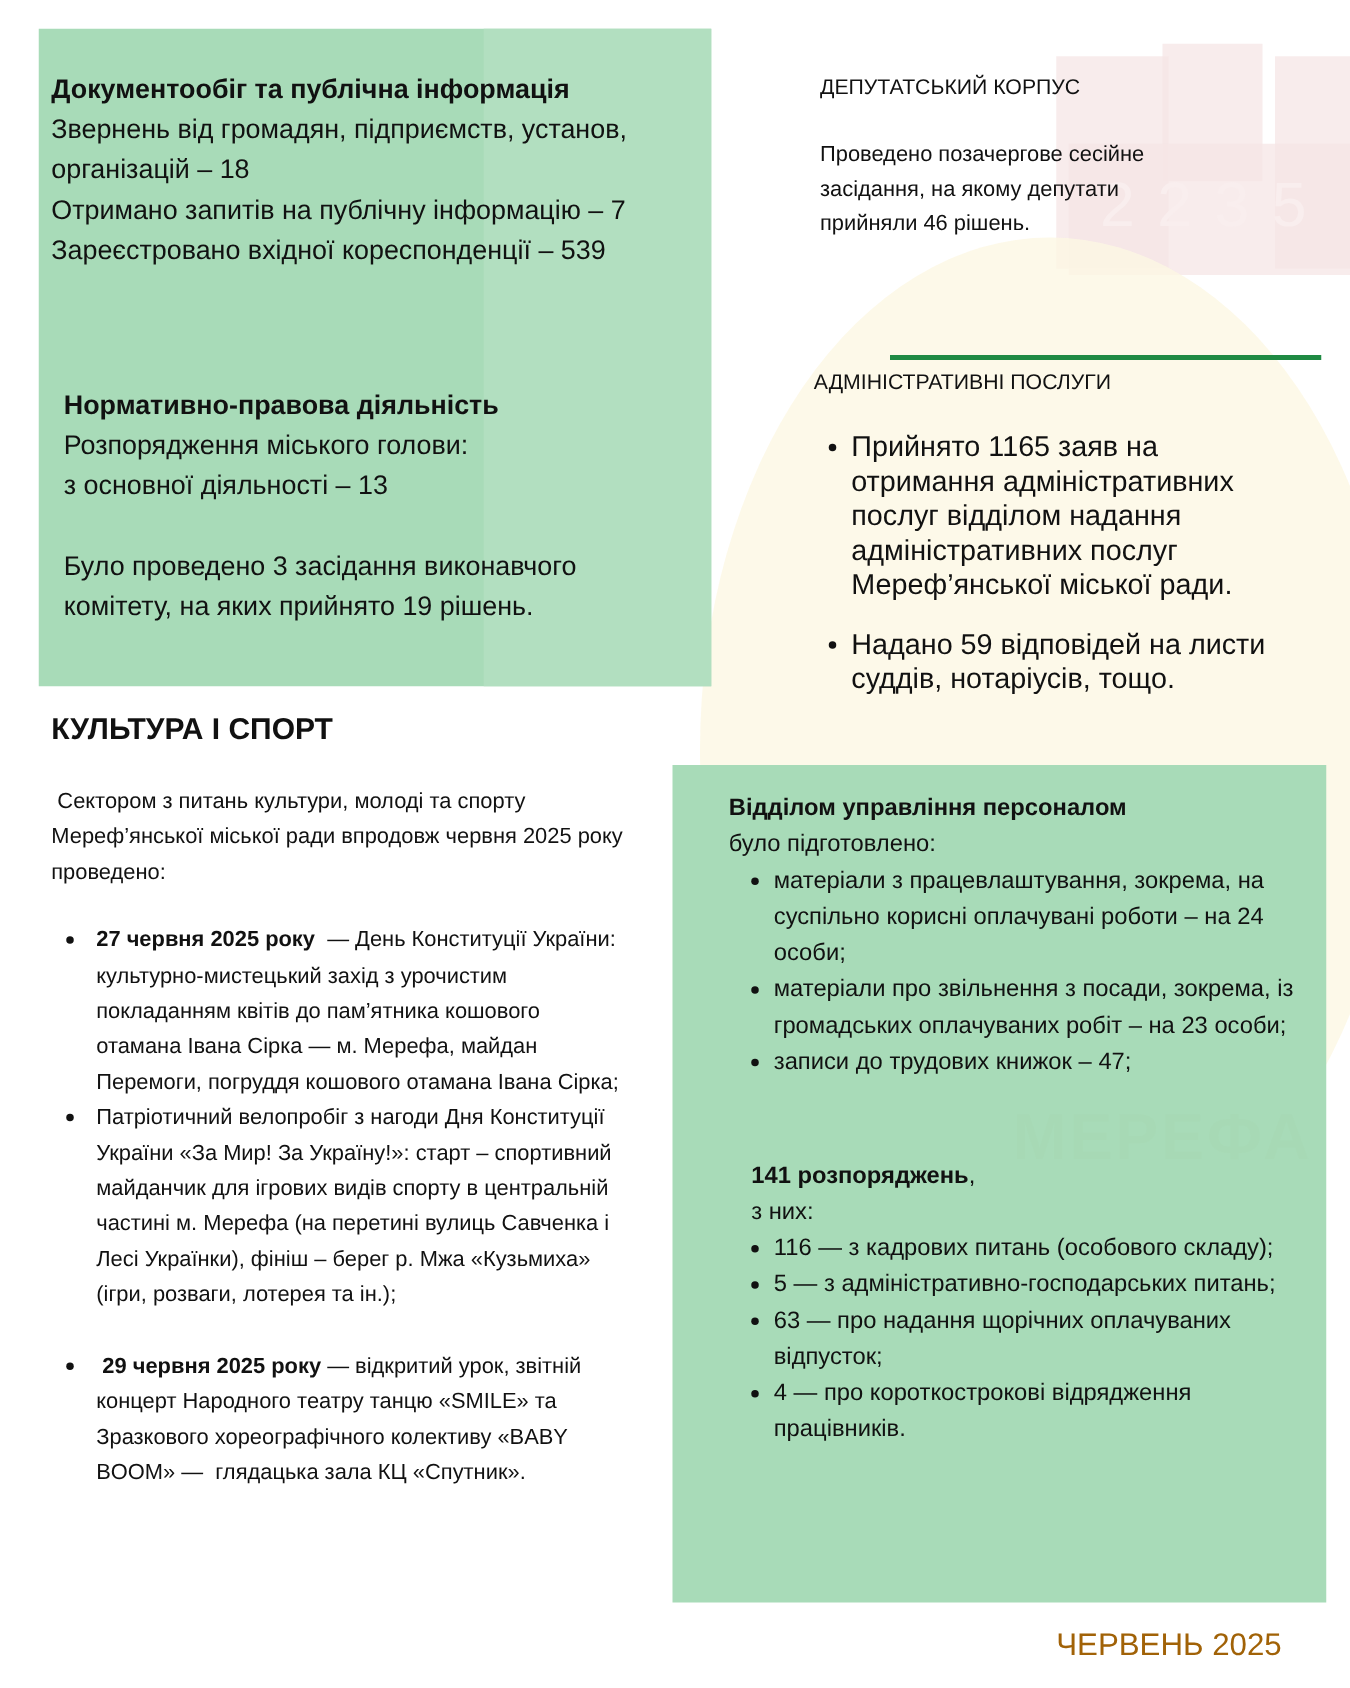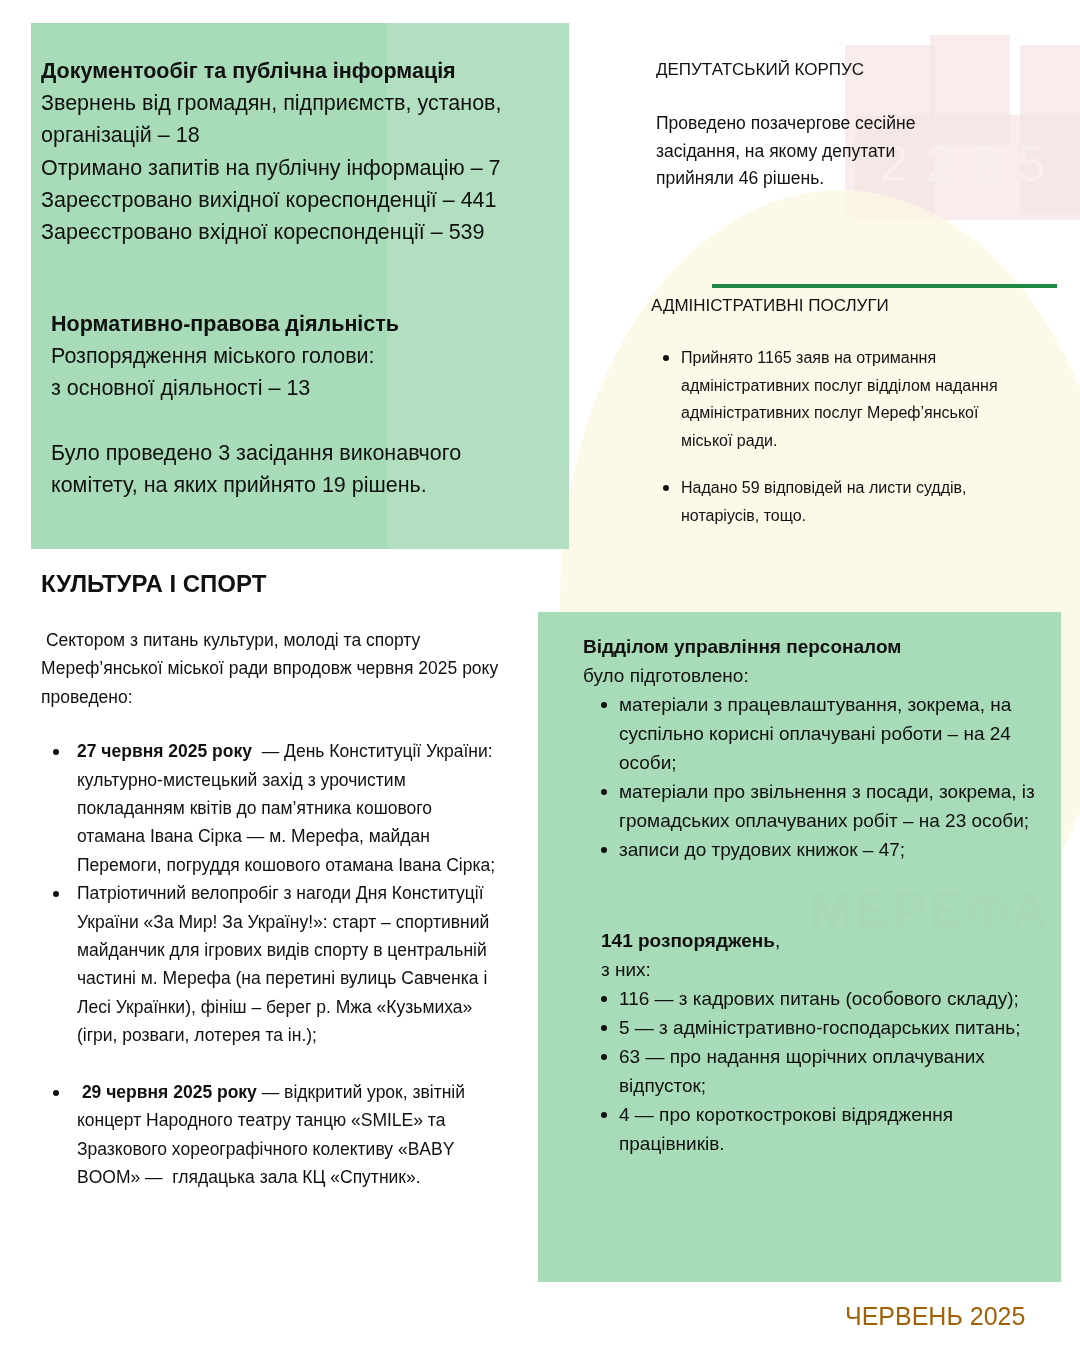--- a/index.html
+++ b/index.html
@@ -37,21 +37,21 @@
 
     ul.bul { list-style: none; }
     ul.bul li { position: relative; }
     ul.bul li::before {
       content: "";
       position: absolute;
       width: 6px; height: 6px; border-radius: 50%;
       background: #111;
     }
 
-    .admin-list li { font-size: 16px; line-height: 27.5px; padding-left: 30px; }
+    .admin-list li { font-size: 23px; line-height: 27.5px; padding-left: 30px; }
     .admin-list li::before { left: 12px; top: 11px; }
     .admin-list li + li { margin-top: 20px; }
 
     .culture-h { font-weight: bold; font-size: 24px; }
     .culture-p { font-size: 17.5px; line-height: 28.4px; }
     .culture-list li { font-size: 17.5px; line-height: 28.4px; padding-left: 36px; }
     .culture-list li::before { left: 12px; top: 12px; }
     .culture-list li.gap { margin-top: 28px; }
 
     
@@ -76,21 +76,20 @@
 
 <div id="box1" class="panel">
   <div class="panel-split"></div>
 </div>
 
 <div class="txt b1" style="left:41px;top:55px;width:530px;">
   <div class="block-title">Документообіг та публічна інформація</div>
   <div>Звернень від громадян, підприємств, установ,</div>
   <div>організацій – 18</div>
   <div>Отримано запитів на публічну інформацію – 7</div>
-  <div>Зареєстровано вихідної кореспонденції – 441</div>
   <div>Зареєстровано вхідної кореспонденції – 539</div>
 </div>
 
 <div class="txt b1" style="left:51px;top:308px;width:515px;">
   <div class="block-title">Нормативно-правова діяльність</div>
   <div>Розпорядження міського голови:</div>
   <div>з основної діяльності – 13</div>
   <div style="height:32px;"></div>
   <div>Було проведено 3 засідання виконавчого</div>
   <div>комітету, на яких прийнято 19 рішень.</div>

